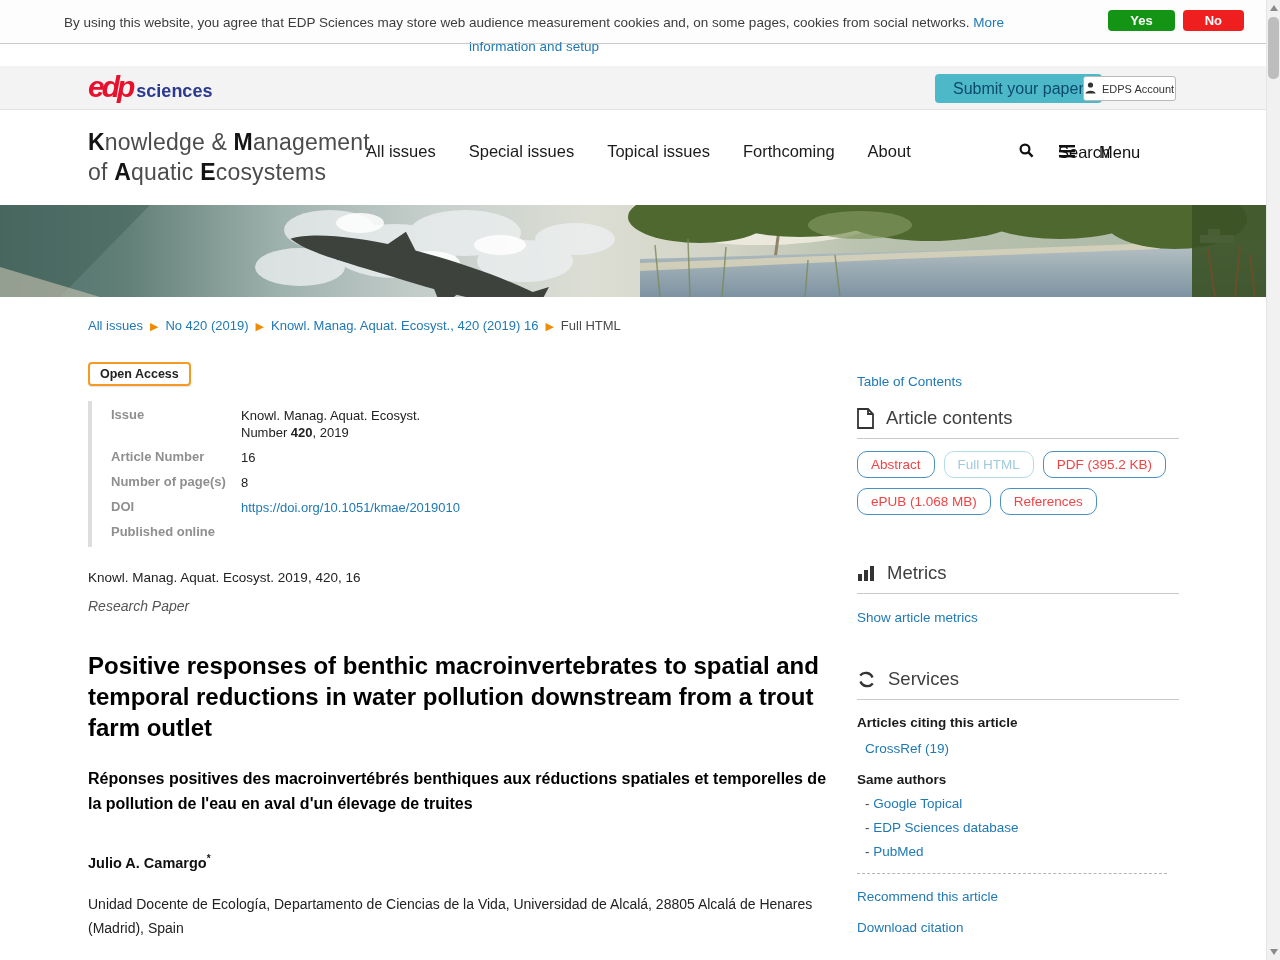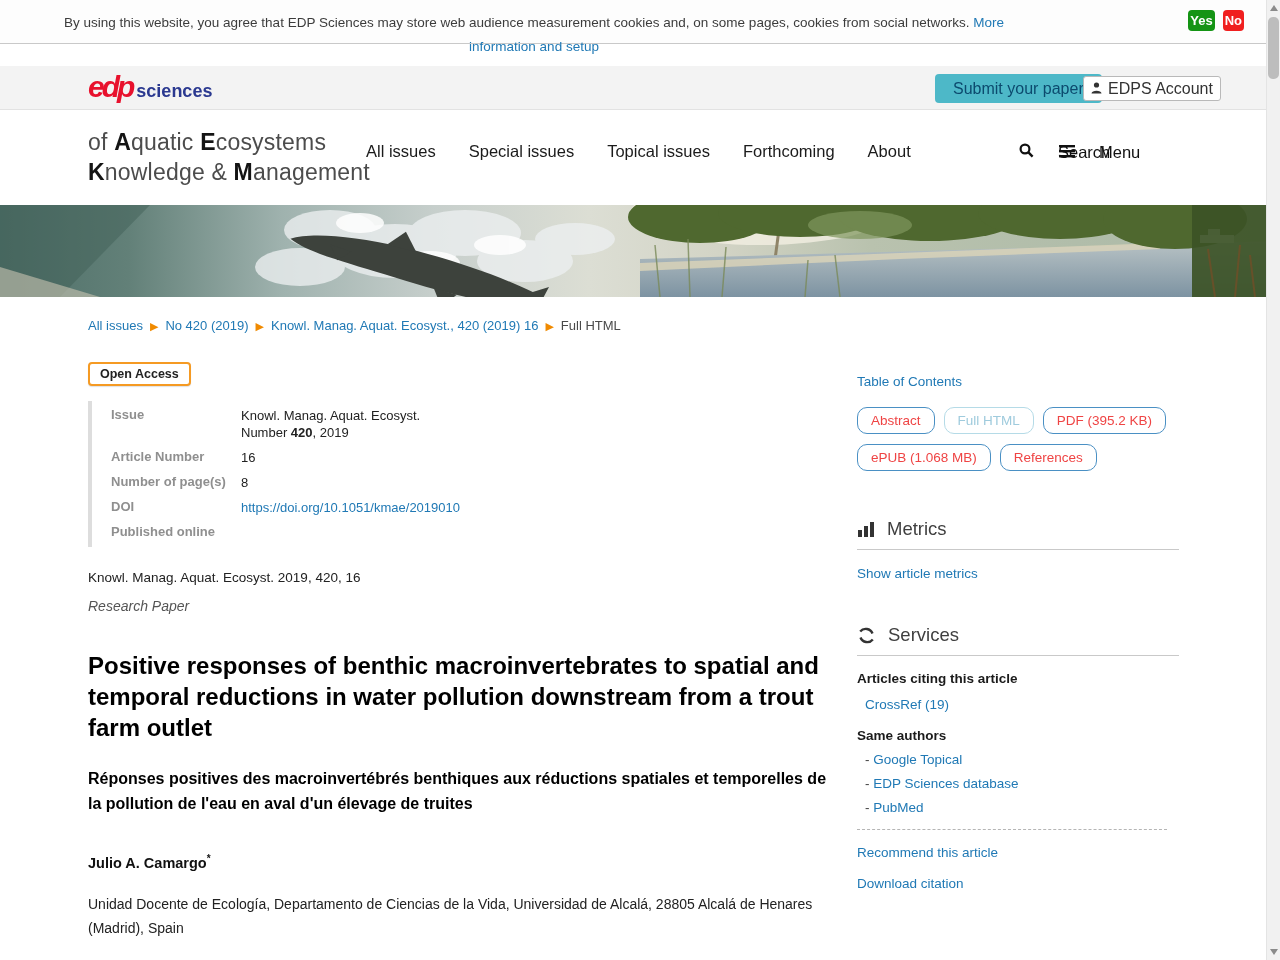--- a/index.html
+++ b/index.html
@@ -5,33 +5,33 @@
   * { margin:0; padding:0; box-sizing:border-box; }
   html,body { width:1280px; height:960px; overflow:hidden; }
   body { font-family:"Liberation Sans", sans-serif; background:#fff; position:relative; color:#222; }
   a { text-decoration:none; cursor:pointer; }
 
   
   .cookie-banner { position:absolute; top:0; left:0; width:1280px; height:44px; background:#fdfdfd; border-bottom:1px solid #c9c9c9; z-index:5; }
   .cookie-text { margin-left:33px; margin-top:11px; width:1002px; text-align:center; font-size:13.5px; line-height:24px; color:#3c3c3c; }
   .cookie-text a { color:#2079b5; }
   .cookie-actions { position:absolute; top:10px; right:36px; display:flex; gap:8px; }
-  .cookie-btn { border:none; border-radius:4px; color:#fff; font-weight:bold; font-size:13px; padding:3px 2px; cursor:pointer; font-family:"Liberation Sans",sans-serif; }
+  .cookie-btn { border:none; border-radius:4px; color:#fff; font-weight:bold; font-size:13px; padding:3px 22px; cursor:pointer; font-family:"Liberation Sans",sans-serif; }
   .cookie-yes { background:#149414; }
   .cookie-no  { background:#f01f1f; }
 
   
   .edp-header { position:absolute; top:66px; left:0; width:1280px; height:44px; background:#f3f3f3; border-bottom:1px solid #e2e2e2; }
   .edp-logo { position:absolute; left:88px; top:5px; display:flex; align-items:baseline; cursor:pointer; }
   .edp-logo .edp { font-size:30px; font-weight:bold; font-style:italic; letter-spacing:-3px; color:#e8112d; line-height:32px; }
   .edp-logo .sciences { font-size:18px; font-weight:bold; color:#2b3990; margin-left:4px; }
   .edp-nav { position:absolute; left:197px; top:13px; display:flex; gap:34px; }
   .edp-nav a { font-size:15px; color:#333;margin-top:36px; }
   .submit-btn { position:absolute; left:935px; top:8px; height:29px; padding:0 18px; background:#4db8c8; color:#0c4a6e; border:none; border-radius:4px; font-size:16px; cursor:pointer; font-family:"Liberation Sans",sans-serif; }
-  .account-btn { position:absolute; left:1083px; top:10px; height:25px; padding:0 7px; background:#fff; color:#333; border:1px solid #b9b9b9; border-radius:3px; font-size:16px; cursor:pointer; display:flex; align-items:center; gap:6px; font-family:"Liberation Sans",sans-serif; }
+  .account-btn { position:absolute; left:1083px; top:10px; height:25px; padding:0 1px; background:#fff; color:#333; border:1px solid #b9b9b9; border-radius:3px; font-size:11px; cursor:pointer; display:flex; align-items:center; gap:6px; font-family:"Liberation Sans",sans-serif; }
 
   
   .journal-header { position:absolute; top:110px; left:0; width:1280px; height:95px; background:#fff; }
   .journal-title { position:absolute; left:88px; top:17px; font-size:23px; line-height:30px; color:#4c4c4c; letter-spacing:.2px; cursor:pointer; }
   .journal-title b { color:#141414; }
   .journal-nav { position:absolute; left:366px; top:32px; display:flex; gap:33px; }
   .journal-nav a { font-size:16.5px; color:#1b1b1b; }
   .hdr-tool { position:absolute; top:33px; display:flex; align-items:center; gap:24px; font-size:16.5px; color:#111; cursor:pointer; }
   .hdr-search { left:1019px; }
   .hdr-menu { left:1059px; }
@@ -116,22 +116,22 @@
           <circle cx="5.5" cy="3" r="2.6" fill="#333"></circle>
           <path d="M0.5,11.5 C0.5,7.8 10.5,7.8 10.5,11.5 Z" fill="#333"></path>
         </svg>
     </span>
     <span>EDPS Account</span>
   </button>
 </div>
 
 <div class="journal-header">
   <div class="journal-title">
+    <div><b>K</b><span>nowledge &amp; </span><b>M</b><span>anagement</span></div>
     <div><span>of </span><b>A</b><span>quatic </span><b>E</b><span>cosystems</span></div>
-    <div><b>K</b><span>nowledge &amp; </span><b>M</b><span>anagement</span></div>
   </div>
   <nav class="journal-nav">
     <a href="#">All issues</a>
     <a href="#">Special issues</a>
     <a href="#">Topical issues</a>
     <a href="#">Forthcoming</a>
     <a href="#">About</a>
   </nav>
   <div class="hdr-tool hdr-search">
     <span class="ic">
@@ -259,20 +259,29 @@
 
   <div class="affiliation">Unidad Docente de Ecología, Departamento de Ciencias de la Vida, Universidad de Alcalá, 28805 Alcalá de Henares (Madrid), Spain</div>
 
   
 </div>
 
 <div class="side-col">
   <a href="#" class="toc-link">Table of Contents</a>
 
   <div class="side-section mt-contents">
+    <div class="section-head">
+      <span class="ic">
+        <svg width="17" height="21" viewBox="0 0 17 21">
+            <path d="M1,1 L11,1 L16,6 L16,20 L1,20 Z" fill="none" stroke="#333" stroke-width="1.8"></path>
+            <path d="M11,1 L11,6 L16,6" fill="none" stroke="#333" stroke-width="1.8"></path>
+          </svg>
+      </span>
+      <span>Article contents</span>
+    </div>
     <div class="pill-wrap">
       <span class="pill">Abstract</span>
       <span class="pill disabled">Full HTML</span>
       <span class="pill">PDF (395.2 KB)</span>
       <span class="pill">ePUB (1.068 MB)</span>
       <span class="pill">References</span>
     </div>
   </div>
 
   <div class="side-section mt-metrics">

